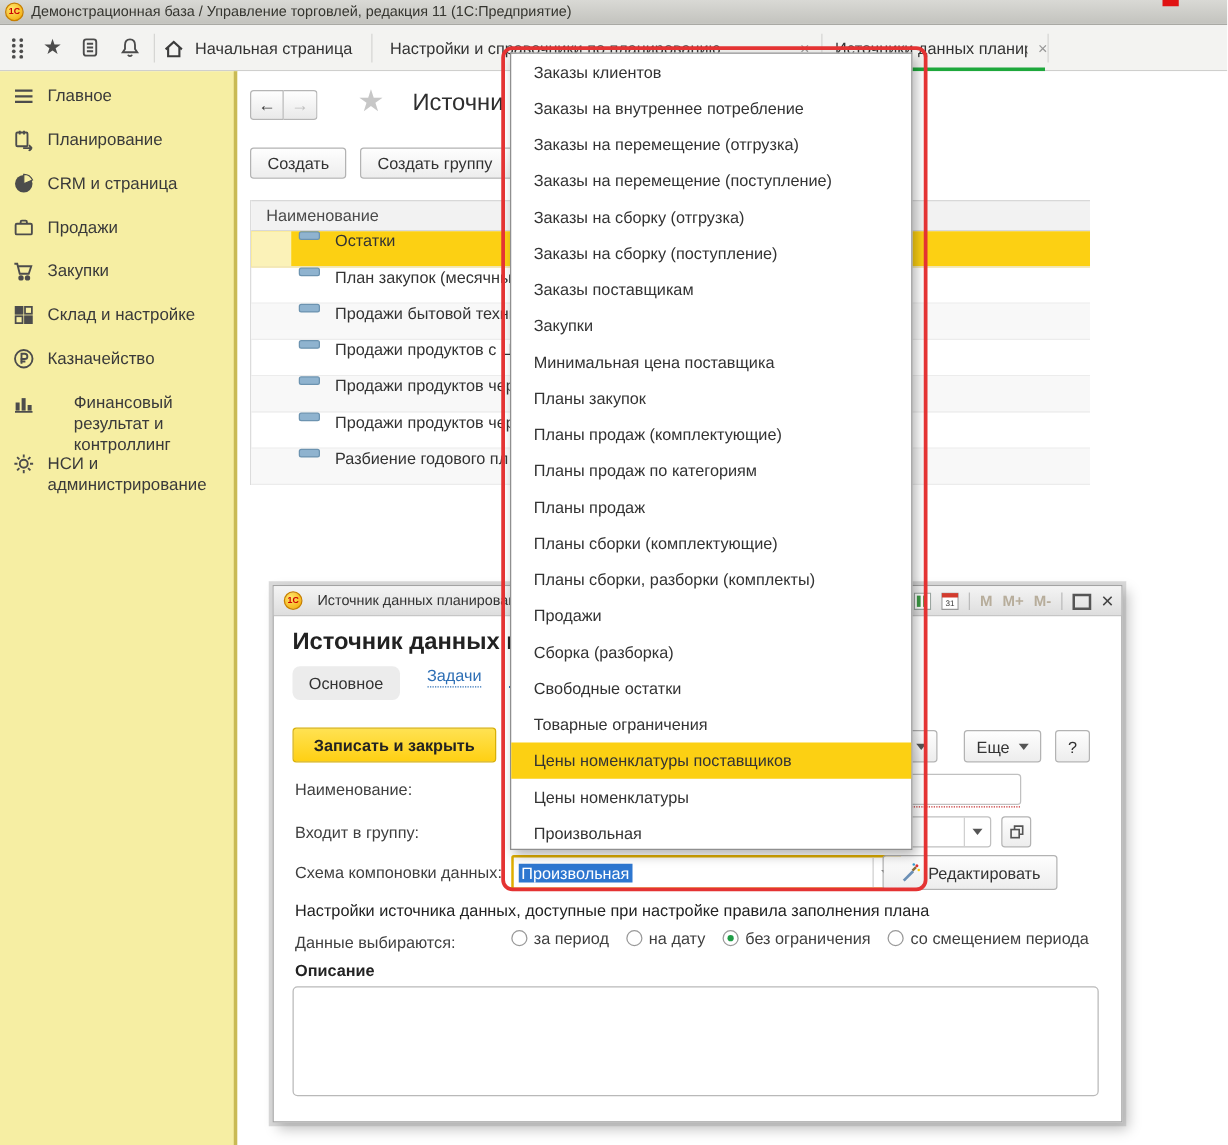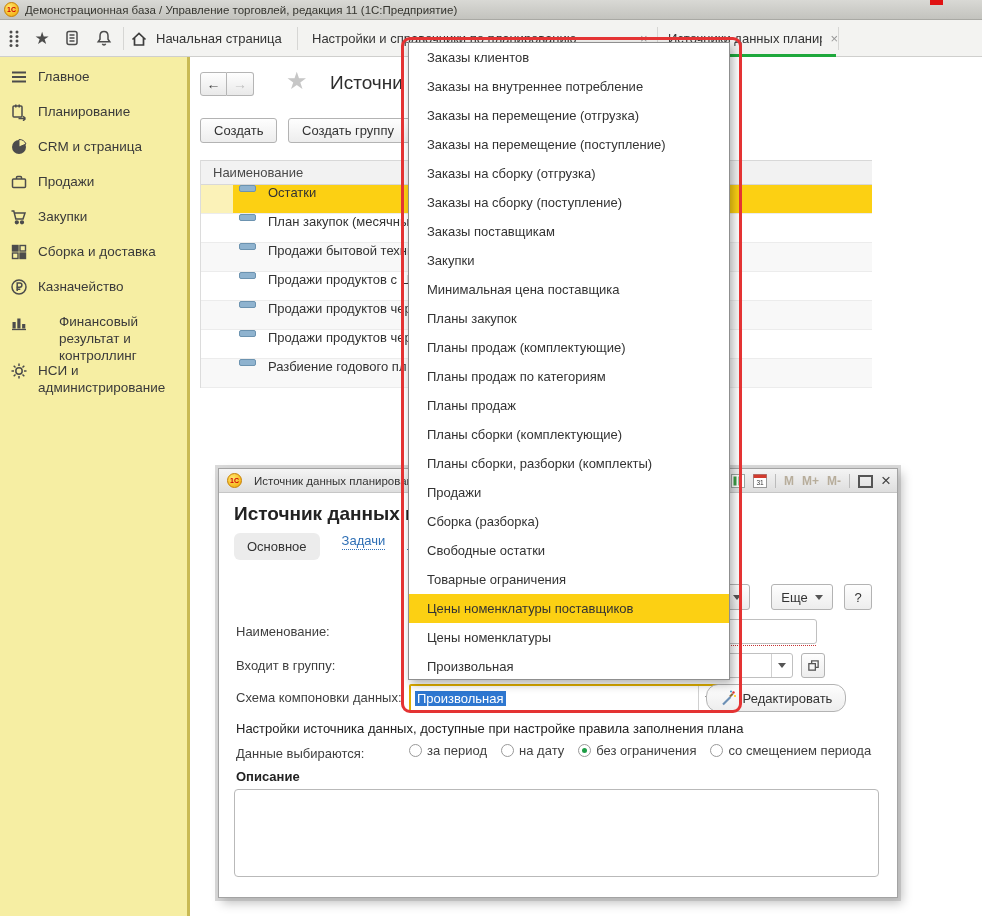--- a/index.html
+++ b/index.html
@@ -211,21 +211,21 @@
     </div>
     <div class="sb-item" style="top:186px;">
       <span class="ic">
           <svg width="18" height="18" viewBox="0 0 18 18" fill="none" stroke="#4c4c4c" stroke-width="1.4">
             <rect x="2.5" y="2.5" width="5.5" height="5.5" fill="#4c4c4c"></rect>
             <rect x="10" y="2.5" width="5.5" height="5.5"></rect>
             <rect x="2.5" y="10" width="5.5" height="5.5"></rect>
             <rect x="10" y="10" width="5.5" height="5.5" fill="#4c4c4c"></rect>
           </svg>
         </span>
-      <span class="lb">Сборка и доставка</span>
+      <span class="lb">Склад и настройке</span>
     </div>
     <div class="sb-item" style="top:221px;">
       <span class="ic">
           <svg width="18" height="18" viewBox="0 0 18 18" fill="none" stroke="#4c4c4c" stroke-width="1.5">
             <circle cx="9" cy="9" r="7"></circle>
             <path d="M7.2 13V5h2.6a2.1 2.1 0 0 1 0 4.2H6.3M6.3 11.2h4"></path>
           </svg>
         </span>
       <span class="lb">Казначейство</span>
     </div>
@@ -334,20 +334,21 @@
     </div>
 
     <div class="abs dlg-heading">Источник данных пл</div>
 
     <div class="abs dlg-tabs">
       <span class="chip">Основное</span>
       <span class="tablink">Задачи</span>
       <span class="tablink">Мои</span>
     </div>
 
+    <div class="abs save-btn">Записать и закрыть</div>
     <div class="abs sm-btn" style="left:505px;top:115px;width:26px;">
         <span class="caret"></span>
       </div>
     <div class="abs sm-btn" style="left:552px;top:115px;width:62px;gap:7px;">
       <span>Еще</span>
         <span class="caret"></span>
     </div>
     <div class="abs sm-btn" style="left:625px;top:115px;width:28px;">?</div>
 
     <div class="abs flabel" style="left:17px;top:155px;">Наименование:</div>
@@ -366,21 +367,21 @@
         </svg>
     </div>
 
     <div class="abs flabel" style="left:17px;top:221px;">Схема компоновки данных:</div>
     <div class="abs schema-combo">
       <span class="selval">Произвольная</span>
       <span class="combo-arrow">
           <span class="caret"></span>
         </span>
     </div>
-    <div class="abs sm-btn" style="left:487px;top:215px;width:140px;height:28px;gap:7px;border-radius:12px;">
+    <div class="abs sm-btn" style="left:487px;top:215px;width:140px;height:28px;gap:7px;">
       <svg width="16" height="16" viewBox="0 0 16 16">
           <path d="M3 14.5L10.5 7" stroke="#6b8fb5" stroke-width="2.2"></path>
           <path d="M10 6.5l2.8-2.8" stroke="#8a6b3a" stroke-width="2"></path>
           <circle cx="13.5" cy="2.5" r="1.2" fill="#d33"></circle>
           <circle cx="15" cy="6" r="1" fill="#fc0"></circle>
           <circle cx="11" cy="1.5" r="1" fill="#39c"></circle>
         </svg>
       <span>Редактировать</span>
     </div>
 

